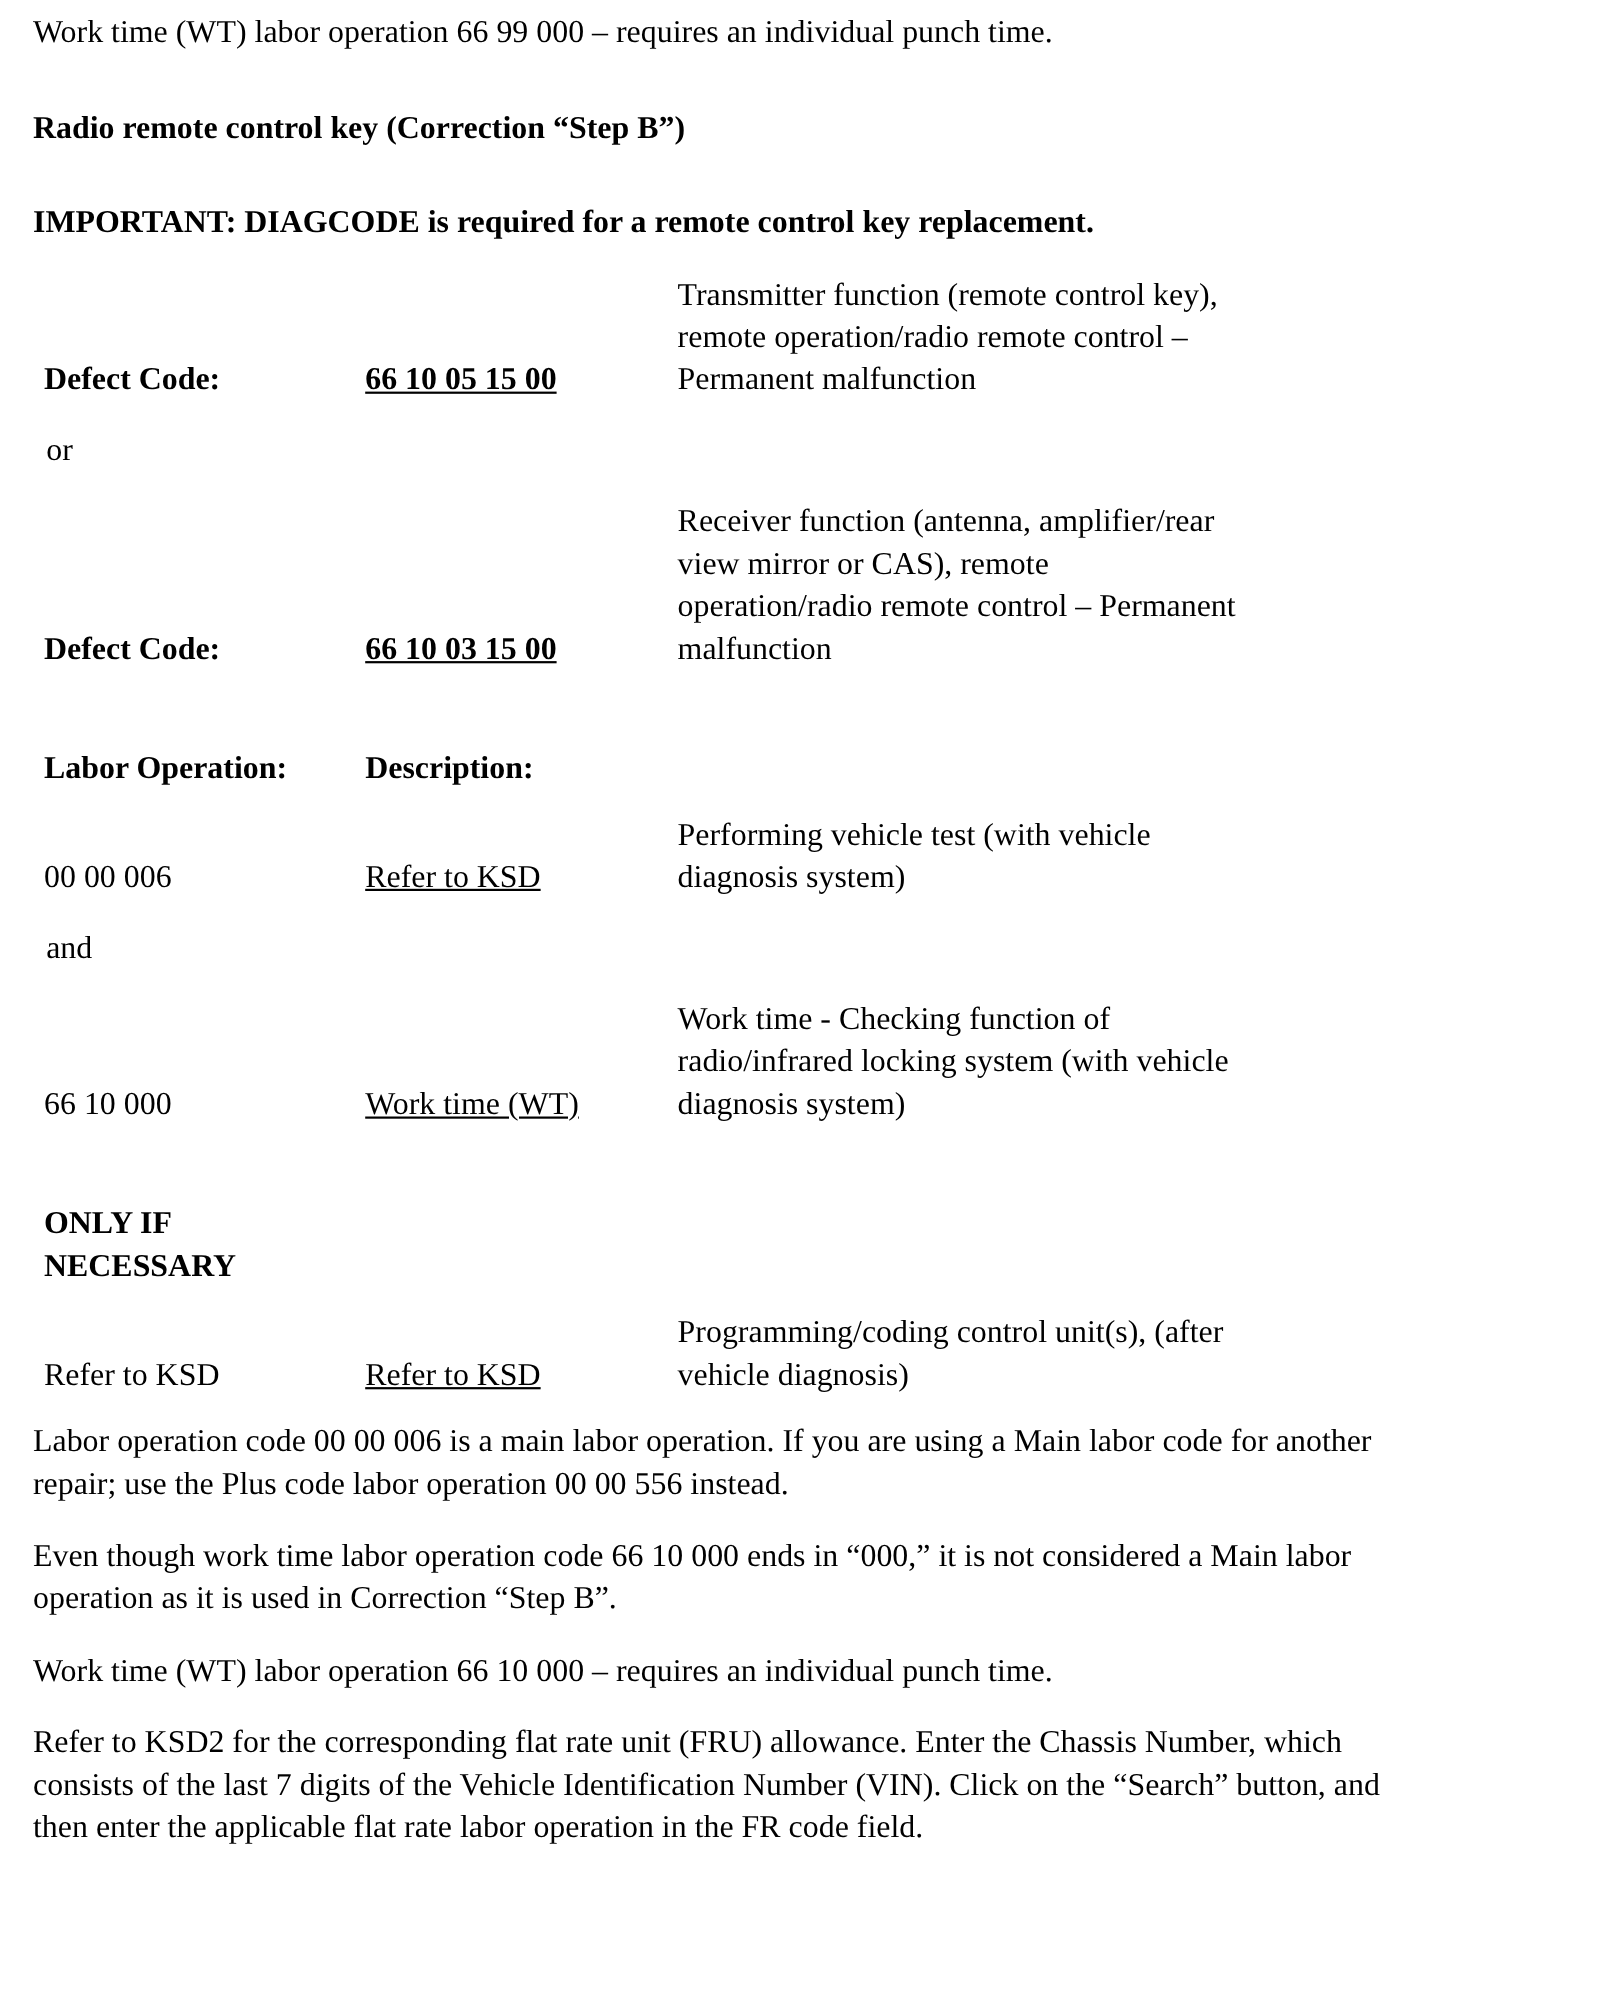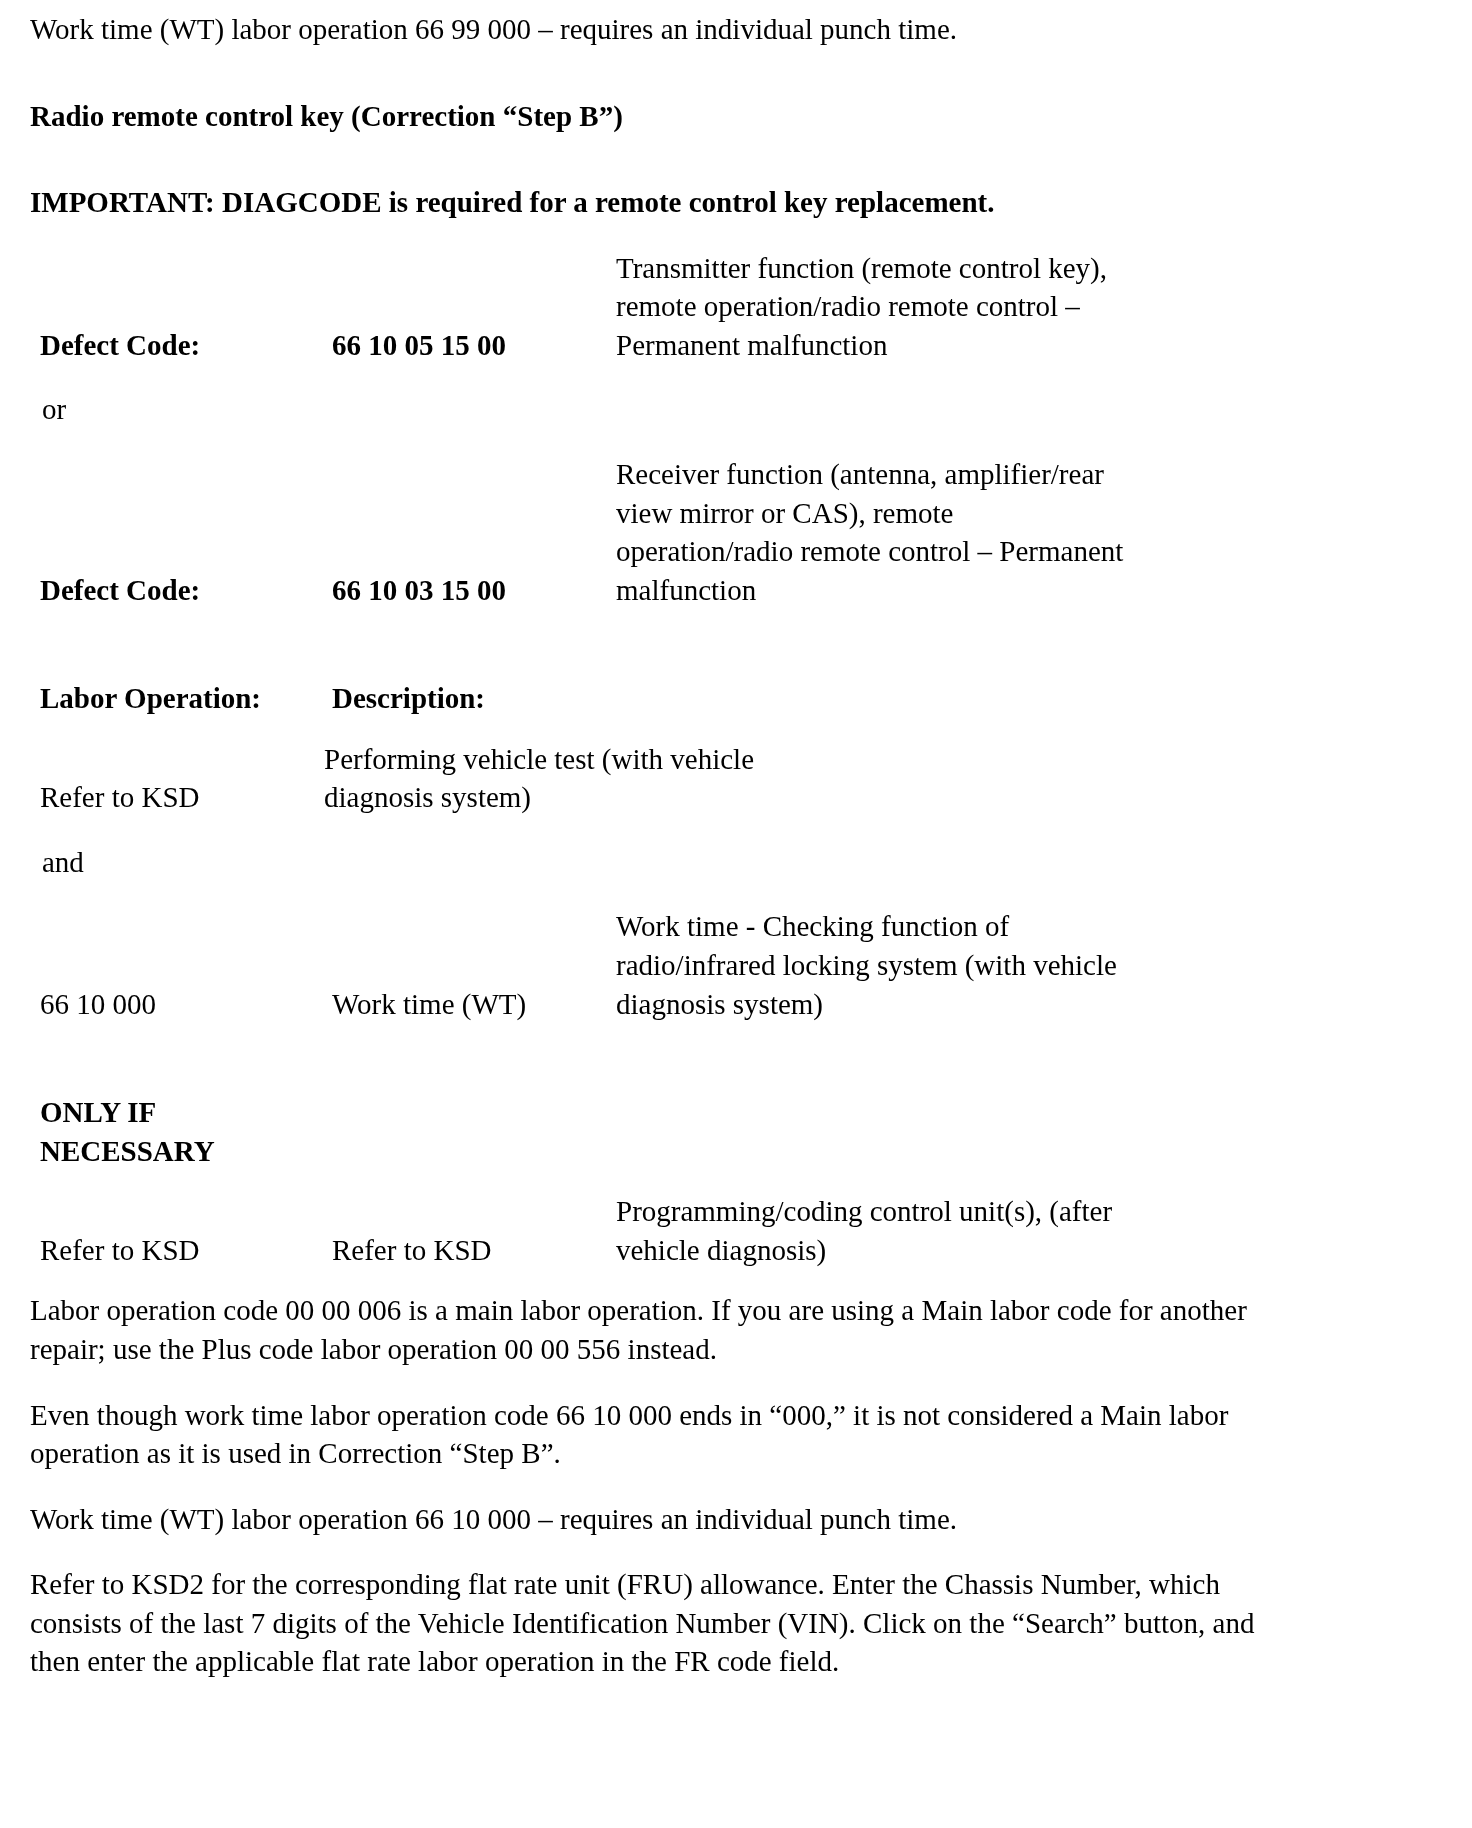--- a/index.html
+++ b/index.html
@@ -29,21 +29,21 @@
   }
   .row {
     display: flex;
     align-items: flex-end;
     margin-bottom: 26px;
   }
   .row.tight {
     margin-bottom: 22px;
   }
   .c1 { width: 292px; flex: 0 0 292px; }
-  .c2 { width: 284px; flex: 0 0 284px; }
+  .c2 { width: 284px; flex: 0 0 284px; text-decoration: underline; }
   .c3 { width: 520px; flex: 0 0 520px; }
   .sep {
     margin: 4px 0 26px 2px;
   }
   .gap-lg {
     margin-bottom: 40px;
   }
 </style>
 </head>
 <body>
@@ -72,20 +72,21 @@
       <div class="c2 bold">66 10 03 15 00</div>
       <div class="c3">Receiver function (antenna, amplifier/rear view mirror or CAS), remote operation/radio remote control – Permanent malfunction</div>
     </div>
 
     <div class="row tight">
       <div class="c1 bold">Labor Operation:</div>
       <div class="c3 bold">Description:</div>
     </div>
 
     <div class="row">
+      <div class="c1">00 00 006</div>
       <div class="c2">Refer to KSD</div>
       <div class="c3">Performing vehicle test (with vehicle diagnosis system)</div>
     </div>
 
     <div class="sep">and</div>
 
     <div class="row tight">
       <div class="c1">66 10 000</div>
       <div class="c2">Work time (WT)</div>
       <div class="c3">Work time - Checking function of radio/infrared locking system (with vehicle diagnosis system)</div>

